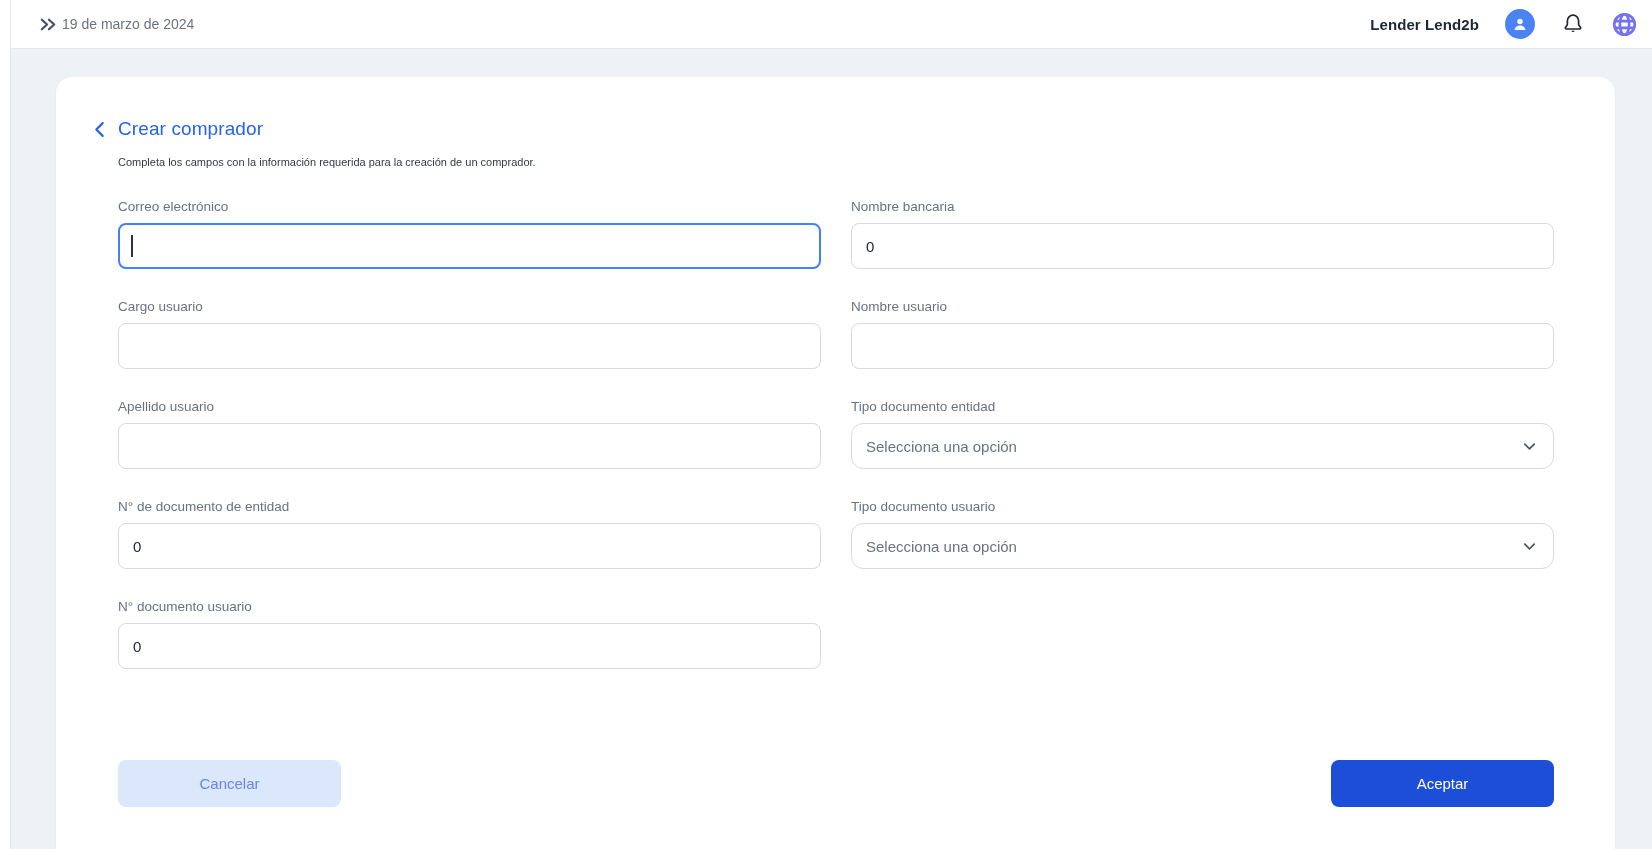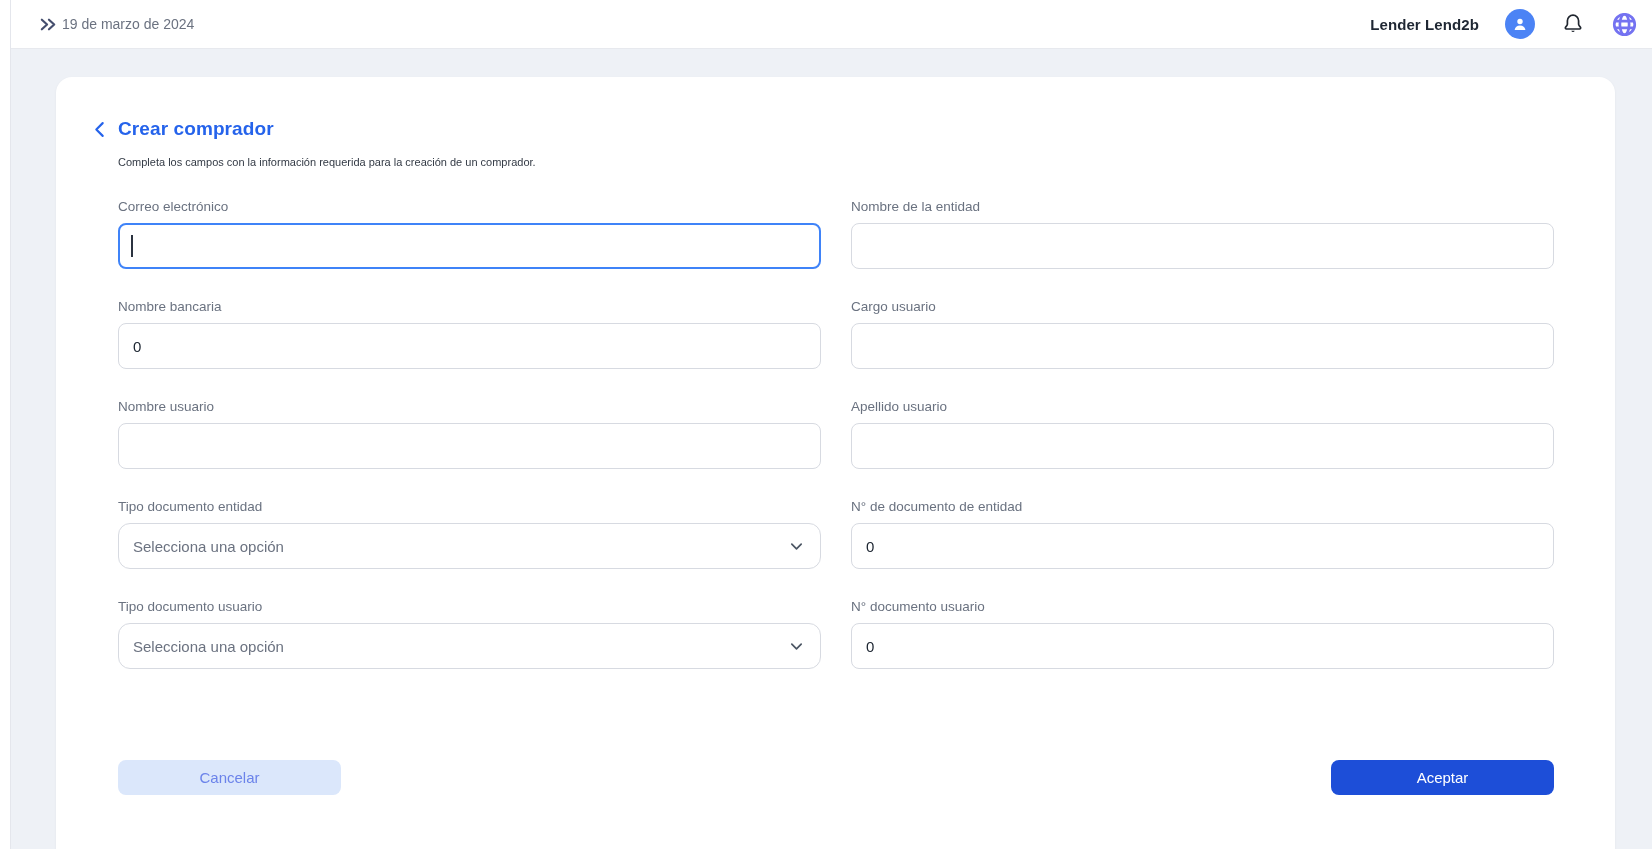--- a/index.html
+++ b/index.html
@@ -24,21 +24,21 @@
             display:flex; align-items:center; justify-content:center; cursor:pointer; }
   .icon-btn { display:flex; align-items:center; justify-content:center; cursor:pointer; background:none; border:none; padding:0; }
 
   
   .content { flex:1; padding:28px 37px 0 45px; min-height:0; }
   .card { background:#ffffff; border-radius:16px; padding:41px 61px 0 62px;
           min-height:920px; box-shadow:0 1px 3px rgba(16,24,40,.05); }
 
   .card-head { display:flex; align-items:center; gap:11px; margin-left:-26px; cursor:default; }
   .back-btn { display:flex; align-items:center; background:none; border:none; padding:0; cursor:pointer; }
-  .page-title { margin:0; font-size:19px; font-weight:700; color:#2563eb; letter-spacing:.1px; }
+  .page-title { margin:0; font-size:19px; font-weight:400; color:#2563eb; letter-spacing:.1px; }
   .page-desc { margin:16px 0 0 0; font-size:11px; color:#333a45; }
 
   
   .form-grid { display:grid; grid-template-columns:1fr 1fr; column-gap:36px; row-gap:33px; margin-top:31px;gap:30px; }
   .field label { display:block; font-size:13.5px; color:#6a7280; margin-bottom:8px; line-height:16px; }
   .input-wrap { position:relative; }
   .text-input { width:100%; height:46px; border:1px solid #d7dae1; border-radius:8px;
                 padding:0 14px; font-size:15px; color:#1b2430; background:#fff; outline:none;
                 font-family:"Liberation Sans", sans-serif; }
   .input-wrap.focused .text-input { border:2px solid #3f83f8; }
@@ -46,21 +46,21 @@
            animation:blink 1.1s step-end infinite; }
   @keyframes blink { 50% { opacity:0; } }
 
   .select { height:46px; border:1px solid #d7dae1; border-radius:12px; background:#fff;
             display:flex; align-items:center; justify-content:space-between;
             padding:0 16px 0 14px; cursor:pointer; }
   .select-value { font-size:15px; color:#6b7280; }
 
   
   .actions { display:flex; justify-content:space-between; margin-top:91px; padding-bottom:60px; }
-  .btn { height:35px; width:223px; border:none; border-radius:8px; font-size:15px;
+  .btn { height:47px; width:223px; border:none; border-radius:8px; font-size:15px;
          font-family:"Liberation Sans", sans-serif; cursor:pointer; }
   .btn-cancel { background:#dbe7fb; color:#6b83ea; }
   .btn-accept { background:#1d4ed8; color:#ffffff; }
 </style>
 </head>
 <body>
 
 <div class="app">
   <div class="left-rail"></div>
 
@@ -116,26 +116,20 @@
         <div class="form-grid">
 
           <div class="field">
             <label>Correo electrónico</label>
             <div class="input-wrap focused">
               <input class="text-input" type="text" value="" style="">
               <span class="caret"></span>
             </div>
           </div>
 
-          <div class="field">
-            <label>Nombre de la entidad</label>
-            <div class="input-wrap">
-              <input class="text-input" type="text" value="" style="">
-            </div>
-          </div>
 
           <div class="field">
             <label>Nombre bancaria</label>
             <div class="input-wrap">
               <input class="text-input" type="text" value="0" style="">
             </div>
           </div>
 
           <div class="field">
             <label>Cargo usuario</label>

